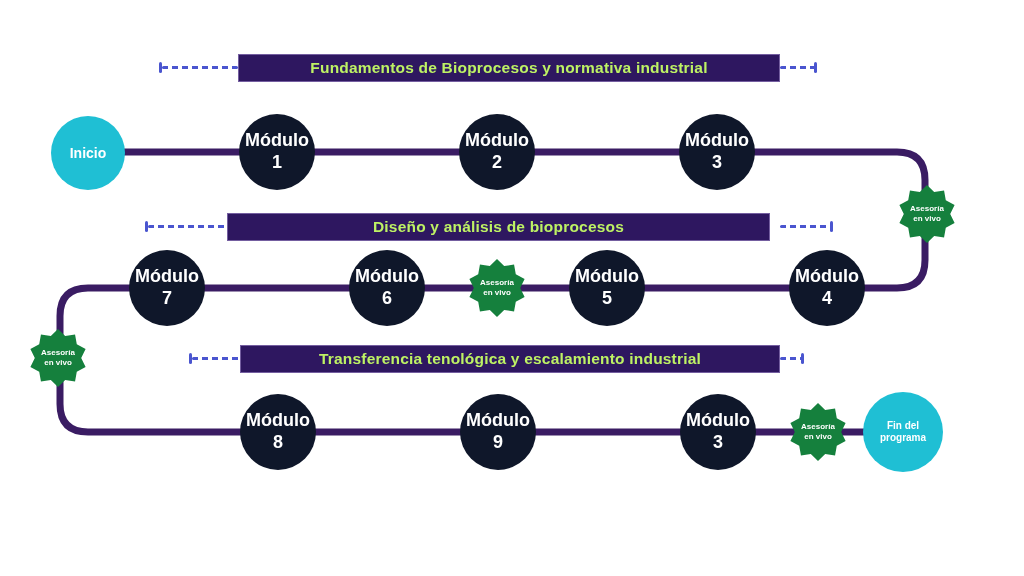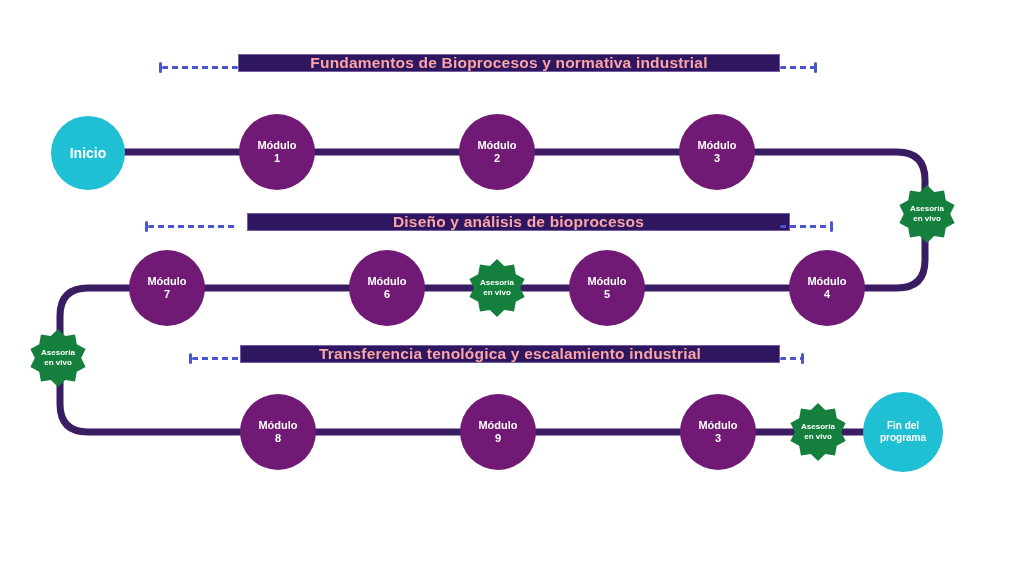--- a/index.html
+++ b/index.html
@@ -2,36 +2,36 @@
 <html><head>
 <meta charset="utf-8">
 <style>
   html,body{margin:0;padding:0;background:#ffffff;}
   .stage{
     position:relative;width:1024px;height:576px;background:#ffffff;overflow:hidden;
     font-family:"Liberation Sans","DejaVu Sans",sans-serif;
   }
   .path-svg{position:absolute;left:0;top:0;width:1024px;height:576px;z-index:1;}
   .banner{
-    position:absolute;height:18px;background:#2e1760;color:#fca5a5;z-index:2;
+    position:absolute;height:28px;background:#2e1760;color:#bef264;z-index:2;
     display:flex;align-items:center;justify-content:center;text-align:center;
     font-weight:bold;font-size:15.5px;letter-spacing:.2px;
     border:1px solid rgba(186,166,224,.5);box-sizing:border-box;
   }
   .dash{
     position:absolute;height:3px;z-index:2;border-radius:2px;
     background:repeating-linear-gradient(90deg,#4a55cf 0 6px,transparent 6px 10px);
   }
   .tick{position:absolute;width:3px;height:11px;background:#4a55cf;border-radius:2px;z-index:2;}
   .node{
     position:absolute;border-radius:50%;color:#ffffff;font-weight:bold;z-index:3;
     display:flex;flex-direction:column;align-items:center;justify-content:center;
     text-align:center;line-height:1.2;
   }
-  .module{width:76px;height:76px;background:#701a75;font-size:11px;}
+  .module{width:76px;height:76px;background:#0f172a;font-size:18px;}
   .terminal{background:#1fbfd4;text-align:center;}
   .start{width:74px;height:74px;font-size:14px;}
   .end{width:80px;height:80px;font-size:10px;}
   .badge{
     position:absolute;width:58px;height:58px;background:#15803d;color:#ffffff;z-index:3;
     display:flex;flex-direction:column;align-items:center;justify-content:center;
     text-align:center;font-weight:bold;font-size:8px;line-height:1.3;
     clip-path:polygon(50% 0%,62.4% 12%,79.4% 9.6%,82.4% 26.5%,97.6% 34.5%,90% 50%,
       97.6% 65.5%,82.4% 73.5%,79.4% 90.4%,62.4% 88%,50% 100%,37.6% 88%,20.6% 90.4%,
       17.6% 73.5%,2.4% 65.5%,10% 50%,2.4% 34.5%,17.6% 26.5%,20.6% 9.6%,37.6% 12%);
@@ -50,21 +50,21 @@
   <div class="tick" style="left:159px;top:61.5px"></div>
   <div class="dash" style="left:162px;top:65.5px;width:76px"></div>
   <div class="banner" style="left:238px;top:54px;width:542px">
     <span>Fundamentos de Bioprocesos y normativa industrial</span>
   </div>
   <div class="dash" style="left:780px;top:65.5px;width:36px"></div>
   <div class="tick" style="left:814px;top:61.5px"></div>
 
   <div class="tick" style="left:145px;top:220.5px"></div>
   <div class="dash" style="left:148px;top:224.5px;width:89px"></div>
-  <div class="banner" style="left:247px;top:213px;width:543px">
+  <div class="banner" style="left:227px;top:213px;width:543px">
     <span>Diseño y análisis de bioprocesos</span>
   </div>
   <div class="dash" style="left:780px;top:224.5px;width:50px"></div>
   <div class="tick" style="left:830px;top:220.5px"></div>
 
   <div class="tick" style="left:189px;top:352.5px"></div>
   <div class="dash" style="left:192px;top:356.5px;width:48px"></div>
   <div class="banner" style="left:240px;top:345px;width:540px">
     <span>Transferencia tenológica y escalamiento industrial</span>
   </div>

